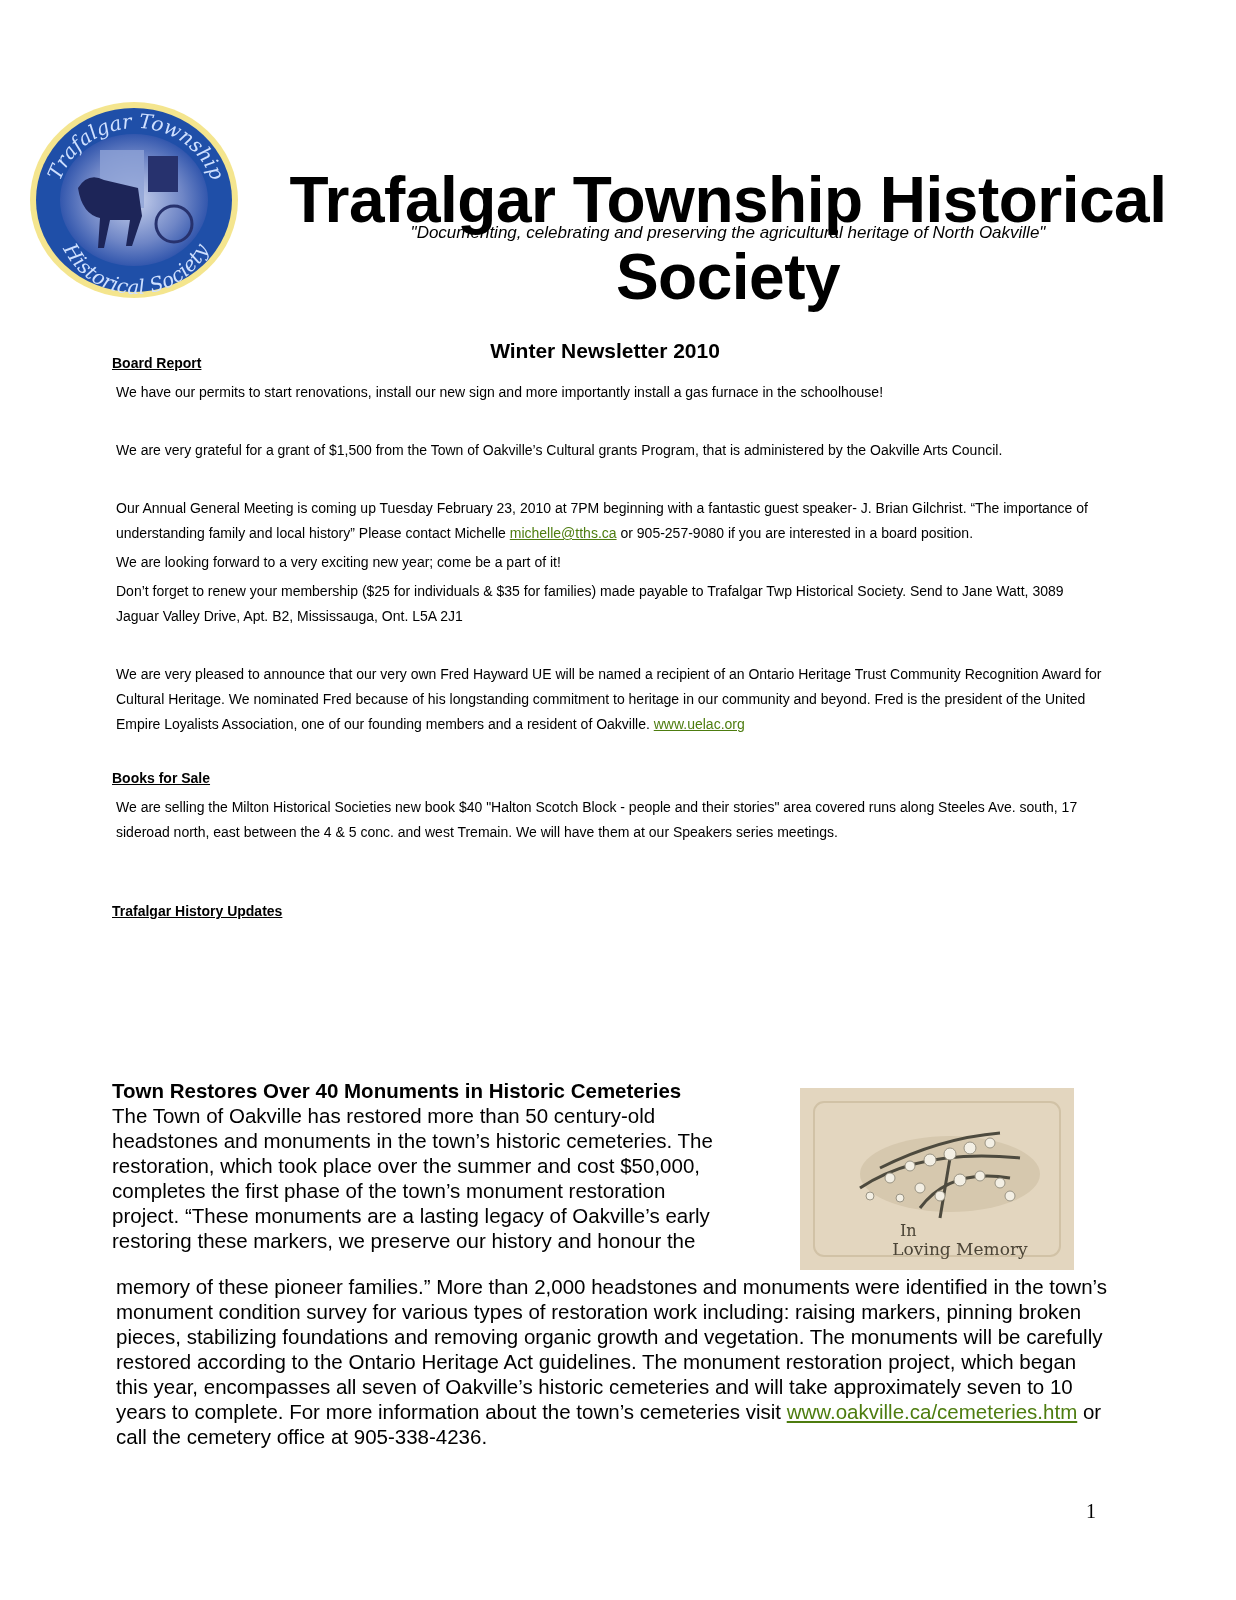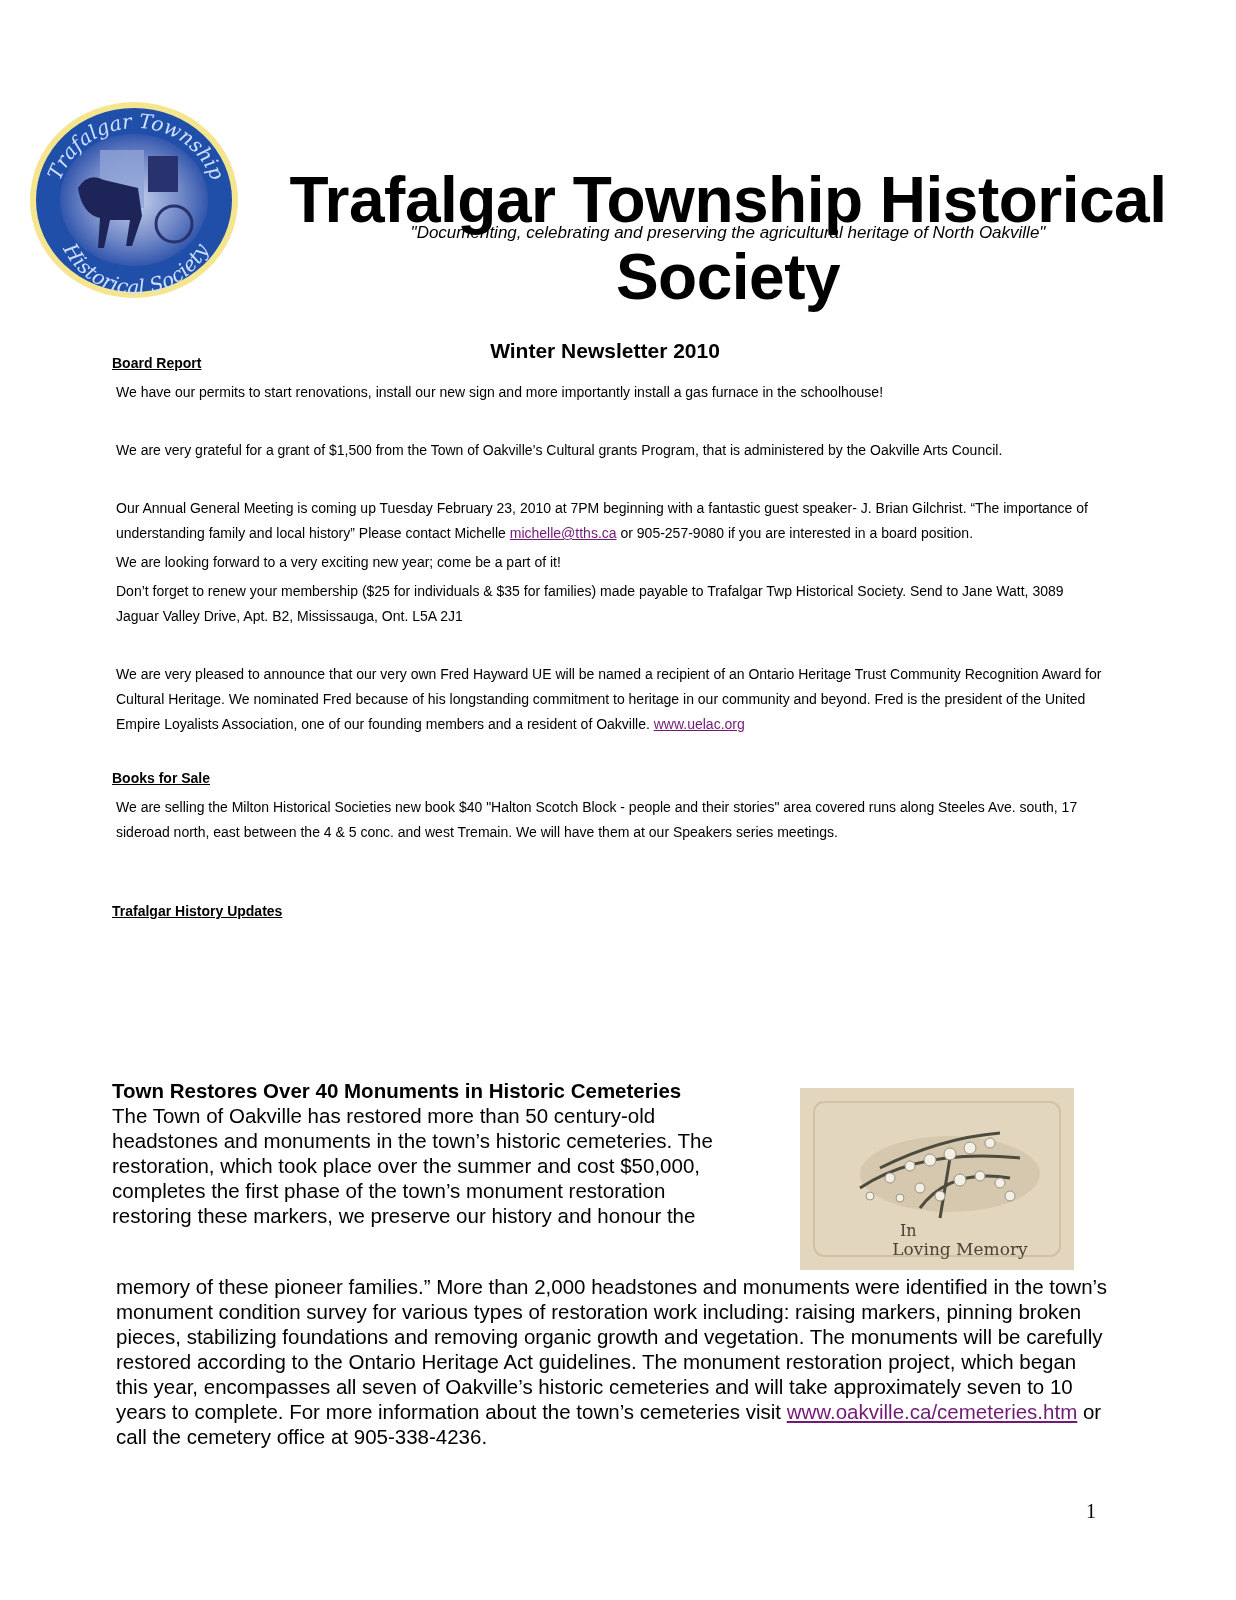--- a/index.html
+++ b/index.html
@@ -15,21 +15,21 @@
   .tagline { position: absolute; left: 288px; top: 223px; width: 880px; text-align: center;
              font-size: 17px; font-style: italic; }
 
   .newsletter-title { position: absolute; left: 0; top: 339px; width: 1210px; text-align: center;
                       font-size: 21px; font-weight: bold; }
 
   .body { position: absolute; left: 112px; top: 351px; width: 1000px; font-size: 14px; line-height: 25px; }
   .h { font-weight: bold; text-decoration: underline; }
   .p { margin: 4px; }
   .gap { height: 25px; }
-  a.link { color: #701a75; text-decoration: underline; }
+  a.link { color: #4d7c0f; text-decoration: underline; }
   .h2 { font-weight: bold; }
 
   .article { position: absolute; left: 112px; top: 1078px; width: 1000px; font-size: 20.5px; line-height: 25px; }
   .float-img { float: right; width: 274px; height: 182px; margin: 10px 38px 4px 20px; }
   .narrow { width: 650px; }
 
   .page-num { position: absolute; left: 1086px; top: 1500px; font-family: "Liberation Serif", "DejaVu Serif", serif; font-size: 20px; }
 </style>
 </head>
 <body>
@@ -114,19 +114,20 @@
       </g>
       <text x="100" y="148" font-family="DejaVu Serif, serif" font-size="16" fill="#4b4436">In</text>
       <text x="160" y="167" text-anchor="middle" font-family="DejaVu Serif, serif" font-size="17" fill="#4b4436">Loving Memory</text>
     </svg>
     <div class="h2">Town Restores Over 40 Monuments in Historic Cemeteries</div>
     <div class="narrow">
       <div>The Town of Oakville has restored more than 50 century-old</div>
       <div>headstones and monuments in the town’s historic cemeteries. The</div>
       <div>restoration, which took place over the summer and cost $50,000,</div>
       <div>completes the first phase of the town’s monument restoration</div>
+      <div>project. “These monuments are a lasting legacy of Oakville’s early</div>
       <div>restoring these markers, we preserve our history and honour the</div>
     </div>
     <p class="p" style="clear: both;"><span>memory of these pioneer families.”  More than 2,000 headstones and monuments were identified in the town’s monument condition survey for various types of restoration work including: raising markers, pinning broken pieces, stabilizing foundations and removing organic growth and vegetation.  The monuments will be carefully restored according to the Ontario Heritage Act guidelines. The monument restoration project, which began this year, encompasses all seven of Oakville’s historic cemeteries and will take approximately seven to 10 years to complete. For more information about the town’s cemeteries visit </span><a class="link">www.oakville.ca/cemeteries.htm</a><span> or call the cemetery office at 905-338-4236.</span></p>
   </div>
 
   <div class="page-num">1</div>
 </div>
 
 </body></html>

